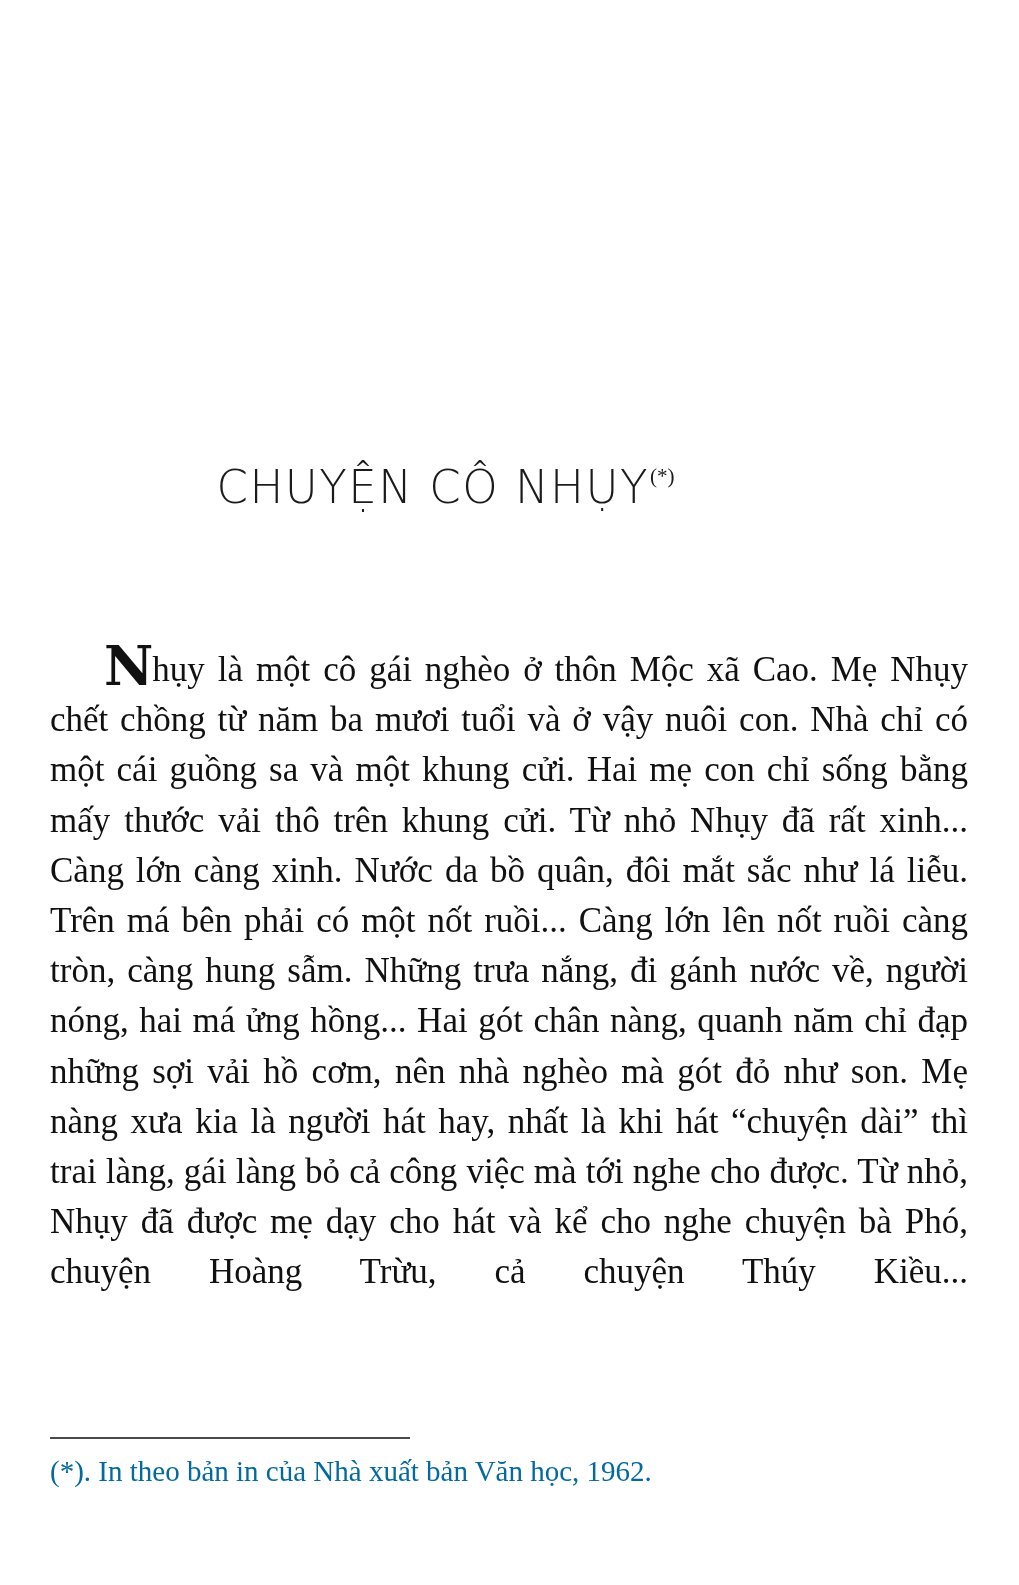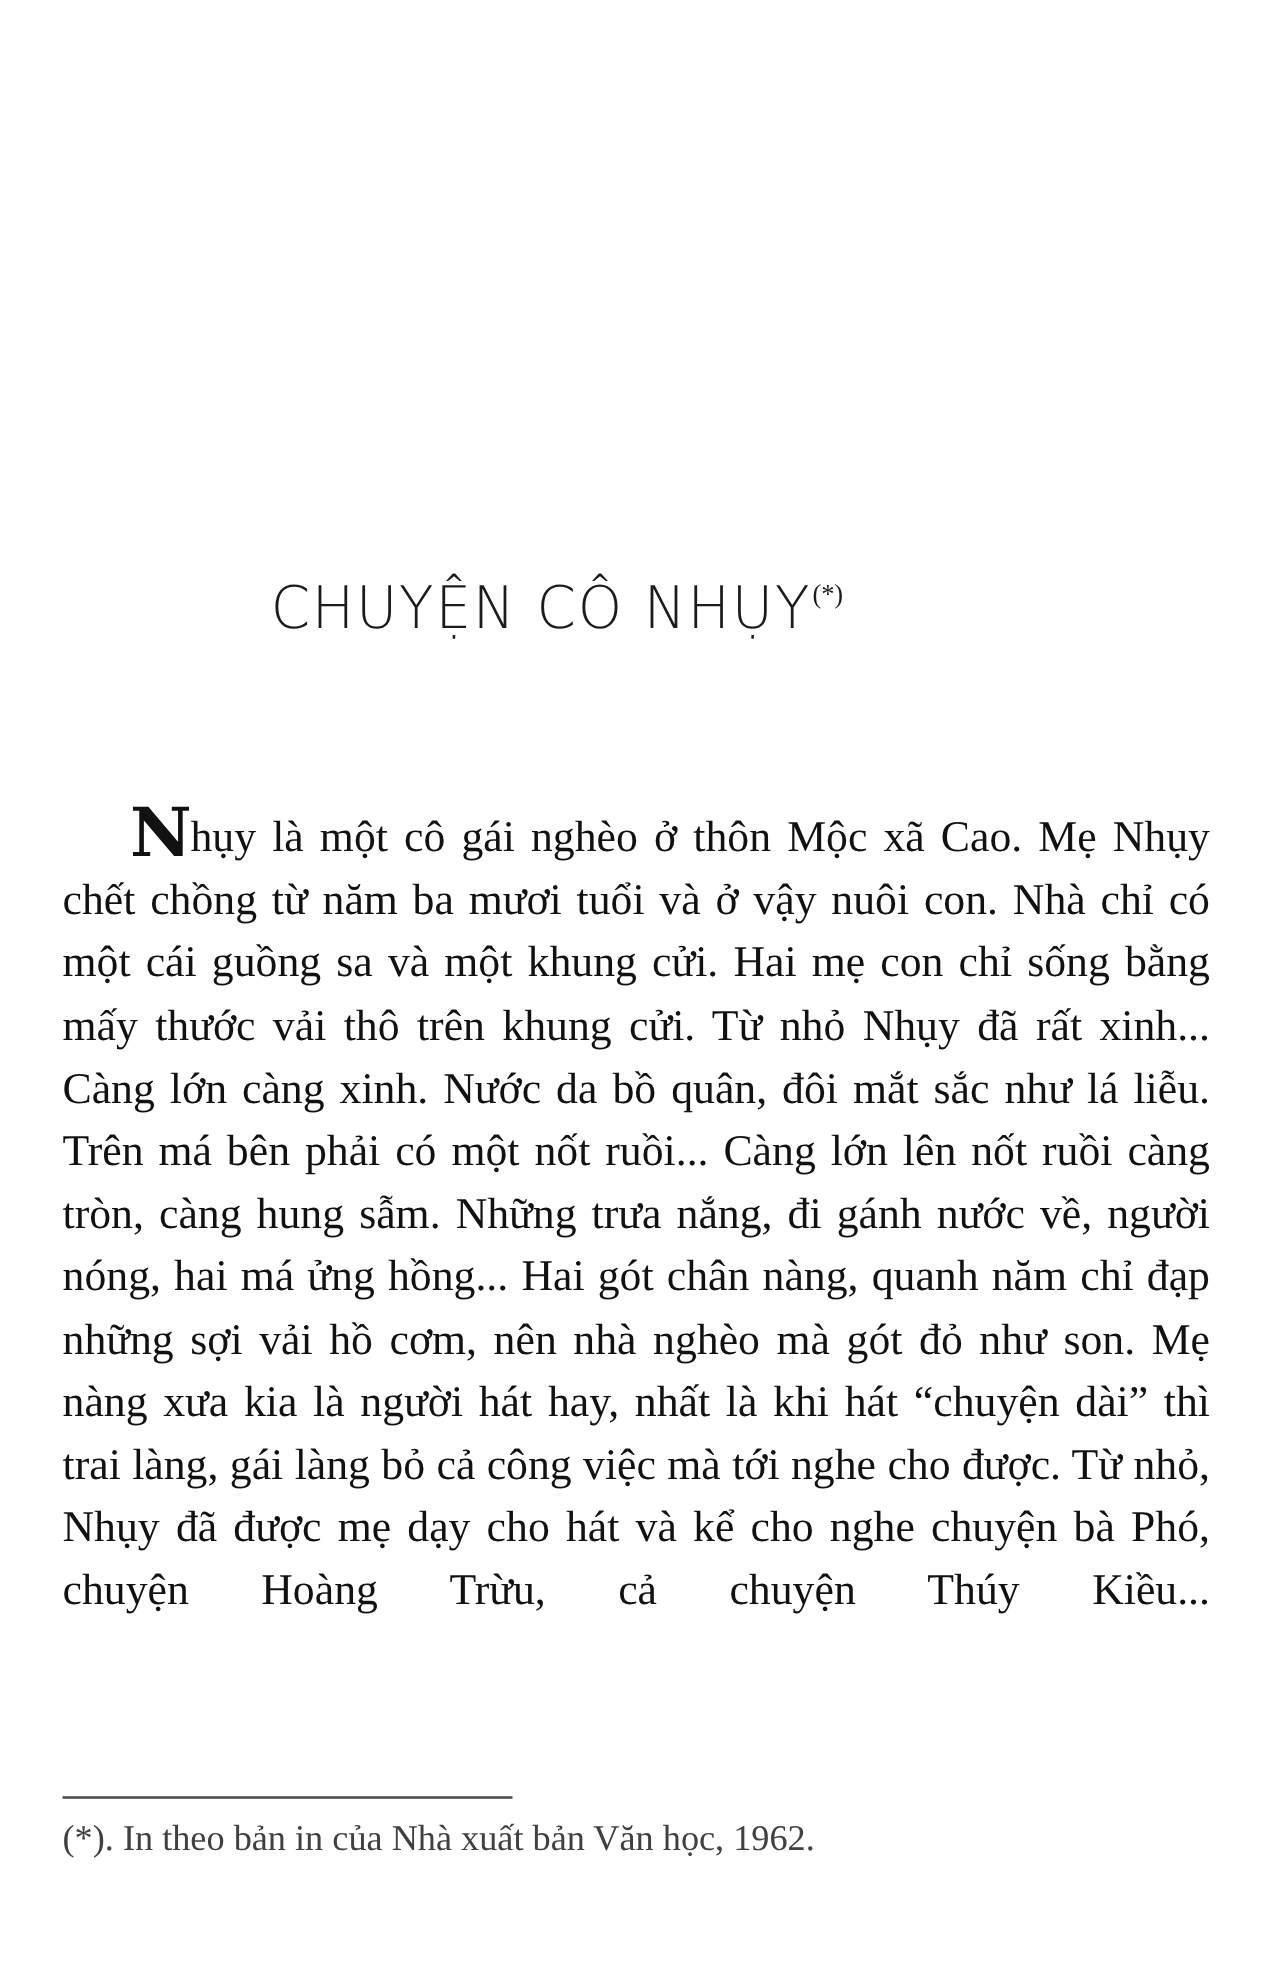--- a/index.html
+++ b/index.html
@@ -103,21 +103,21 @@
 
   .footnote {
     position: absolute;
     left: 50px;
     top: 1452px;
     width: 918px;
     margin: 0;
     font-family: "Liberation Serif", serif;
     font-size: 29px;
     line-height: 38px;
-    color: #404040;
+    color: #0369a1;
     text-align: left;
     white-space: nowrap;
   }
 </style>
 </head>
 <body>
 
 <div class="page">
 
   <div class="title-block">

